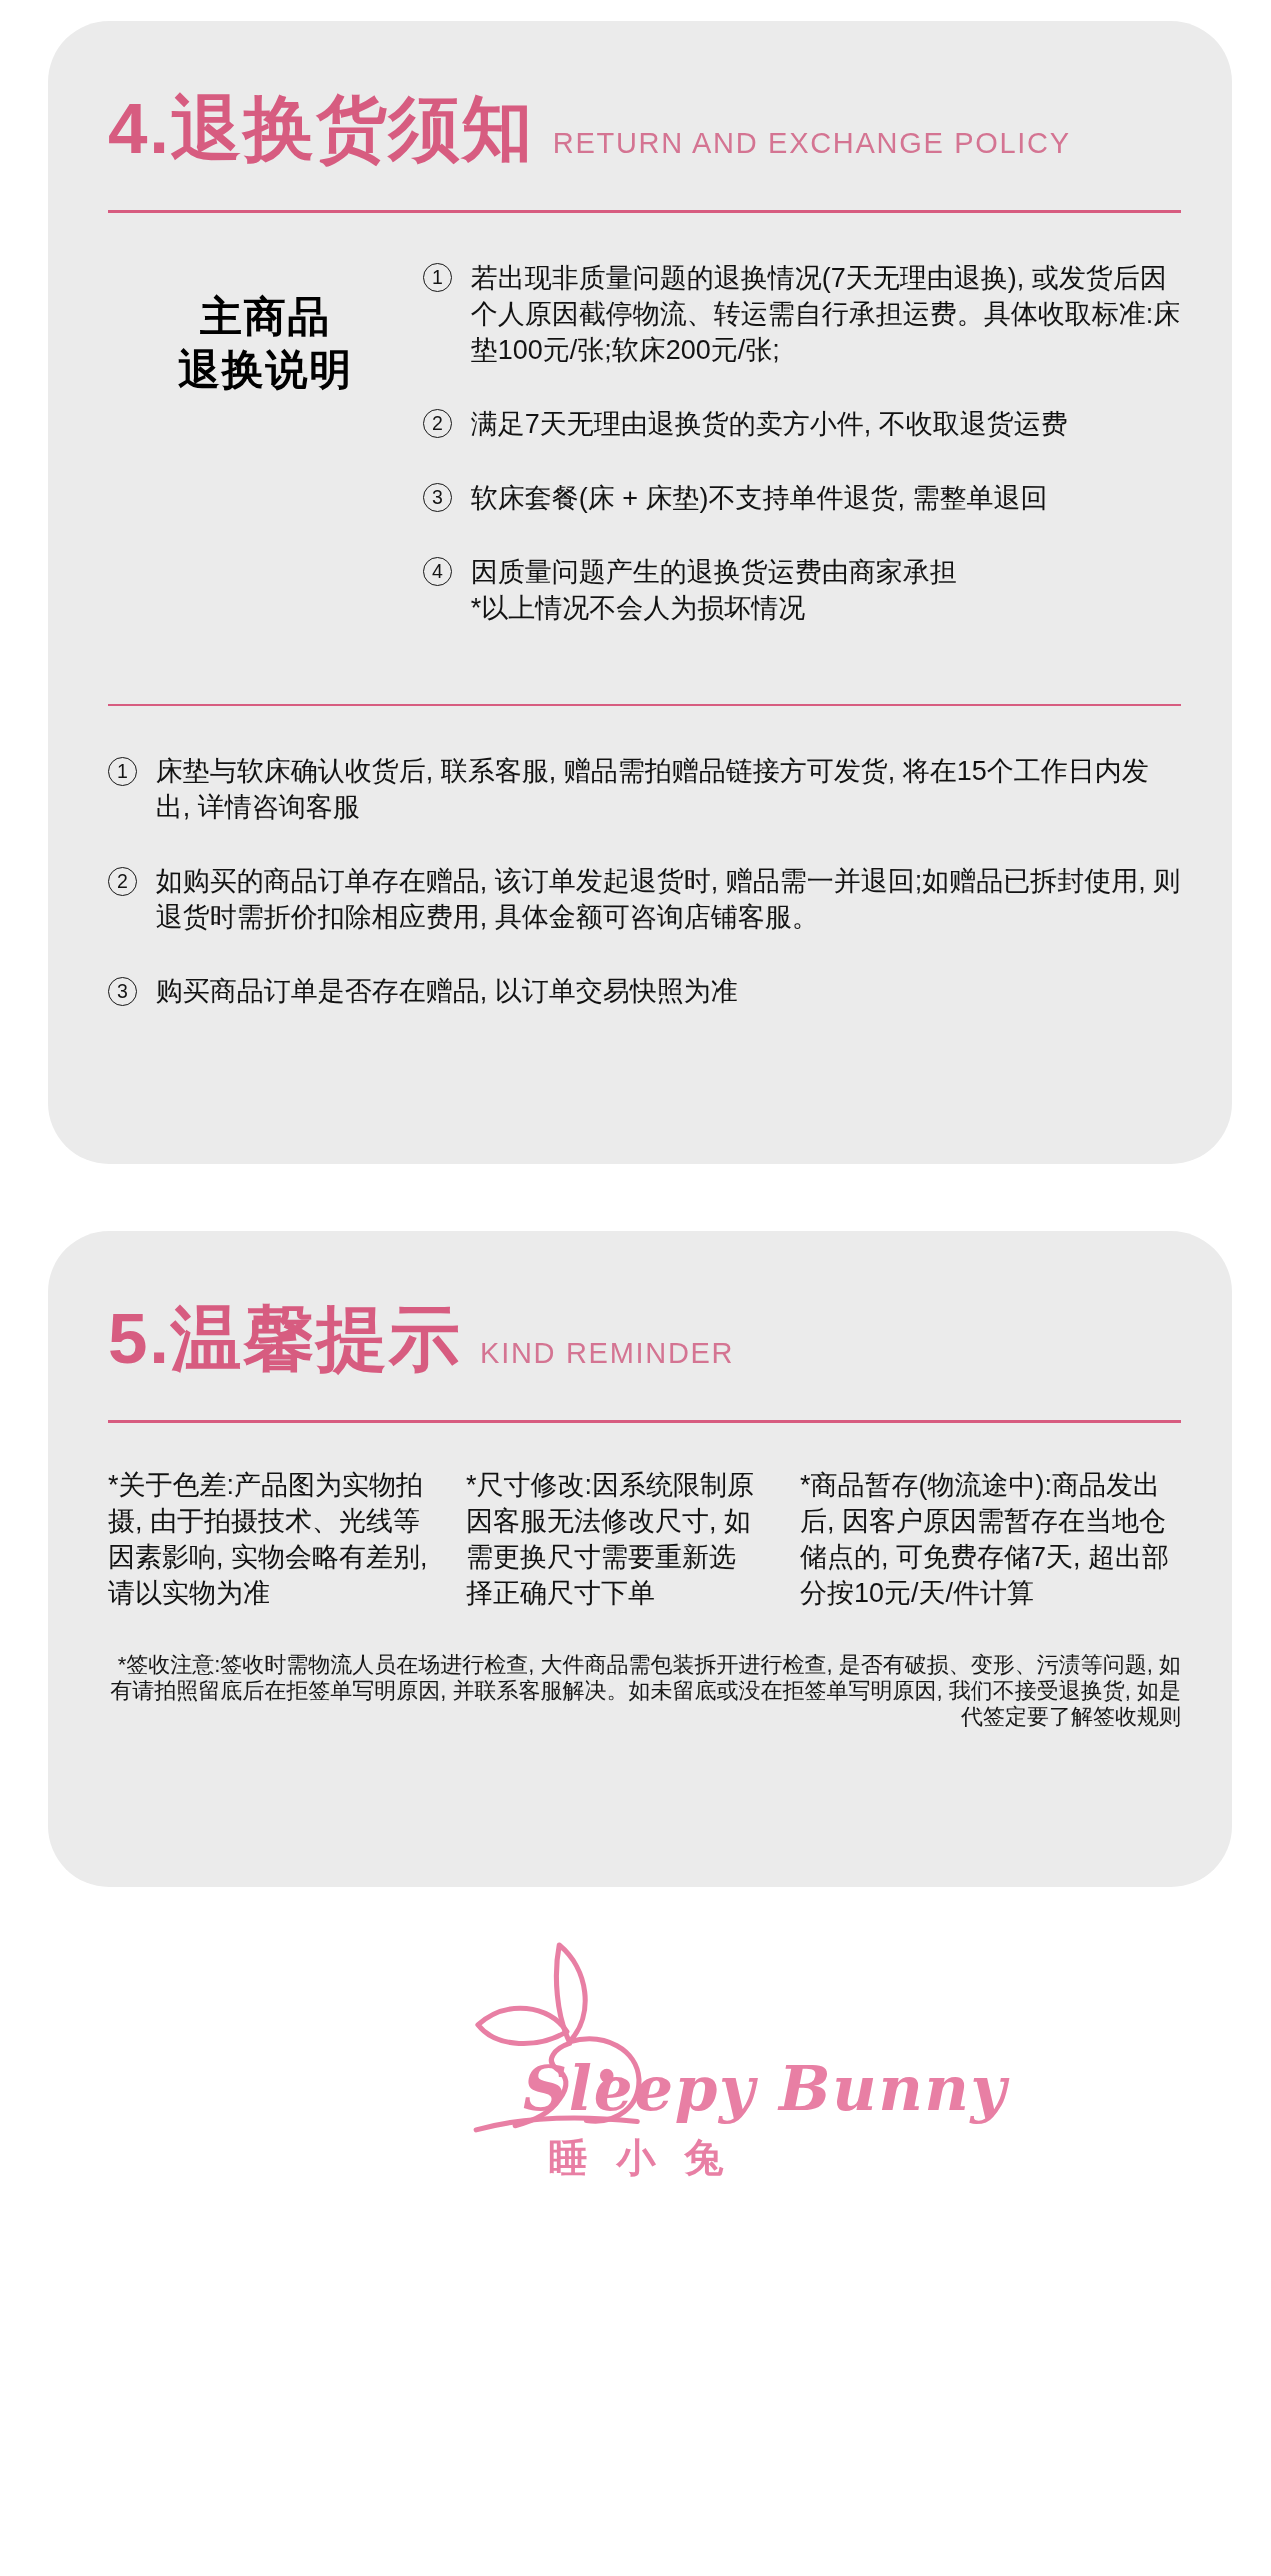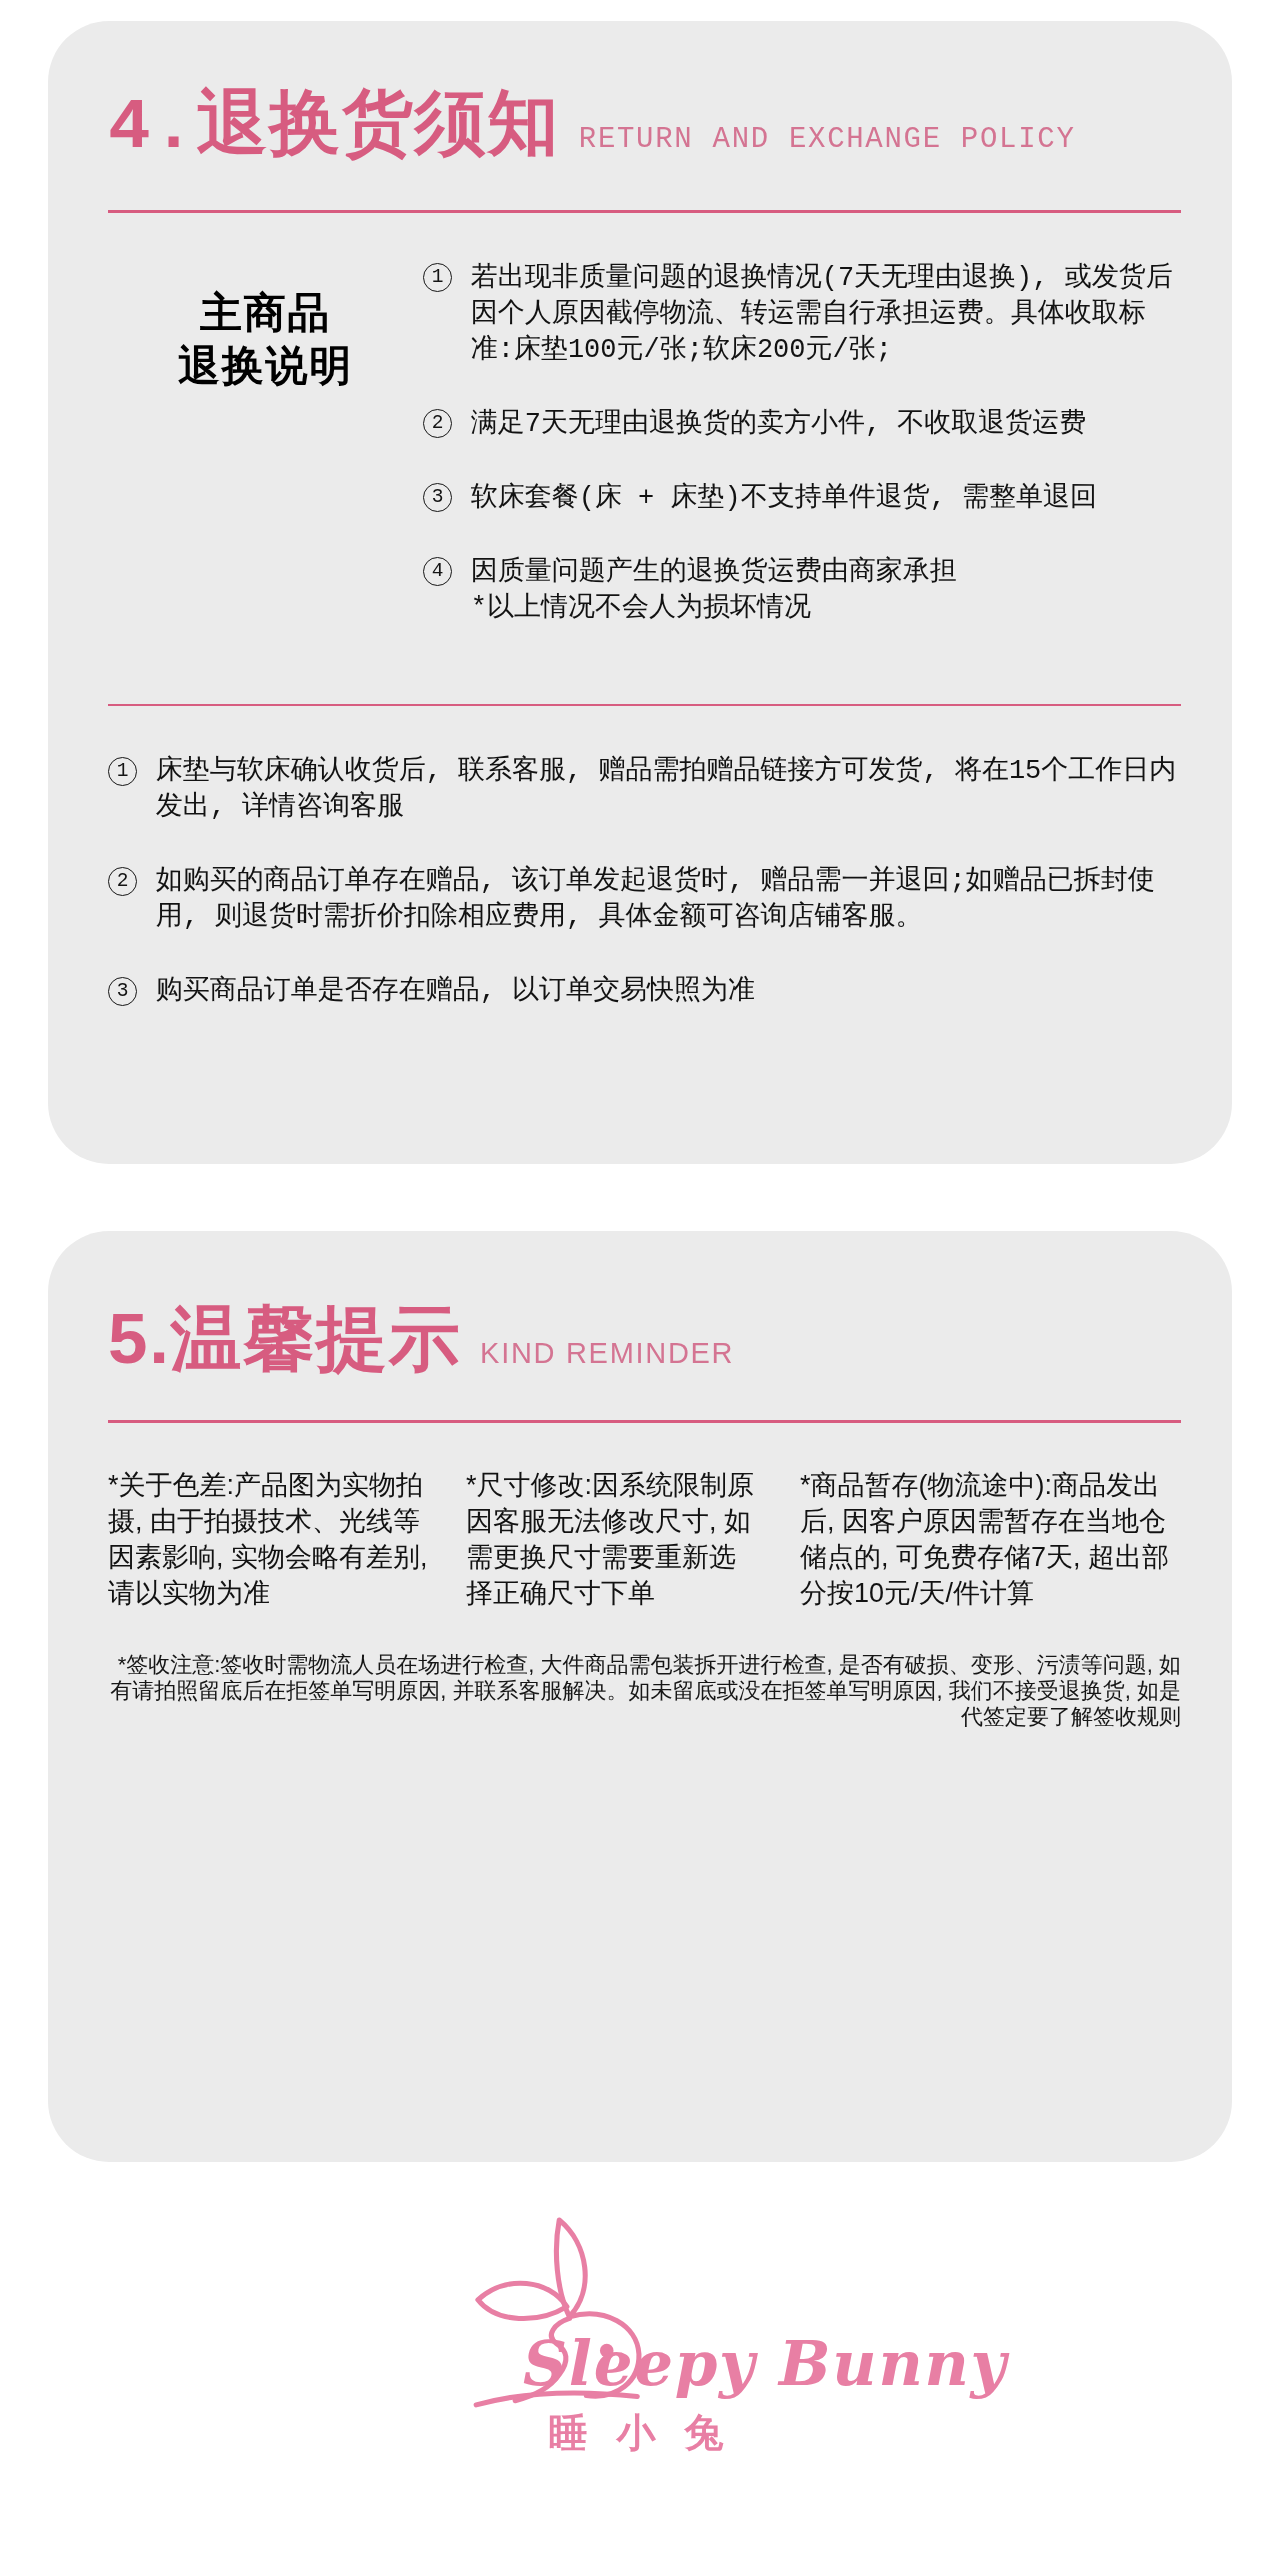--- a/index.html
+++ b/index.html
@@ -13,22 +13,22 @@
   html,body{margin:0;padding:0;}
   body{
     width:1272px;height:2576px;background:#ffffff;color:var(--text);
     font-family:"Liberation Sans","DejaVu Sans",sans-serif;
     overflow:hidden;
   }
   .card{
     margin-left:48px;width:1184px;background:var(--card_bg);
     border-radius:61px;padding:0 51px 0 60px;
   }
-  #card-returns{margin-top:21px;height:1143px;font-family:Liberation Mono, monospace;}
-  #card-reminder{margin-top:67px;height:931px;}
+  #card-returns{margin-top:21px;height:1143px;}
+  #card-reminder{margin-top:67px;height:656px;}
 
   .title-row{display:flex;align-items:baseline;gap:18.7px;padding-top:70px;}
   .sec-title{
     font-size:71px;font-weight:800;color:var(--pink);
     line-height:1.06;letter-spacing:1.7px;white-space:nowrap;
   }
   .sec-sub{
     font-size:29px;color:var(--pink_soft);letter-spacing:1.7px;
     font-weight:500;white-space:nowrap;
   }

